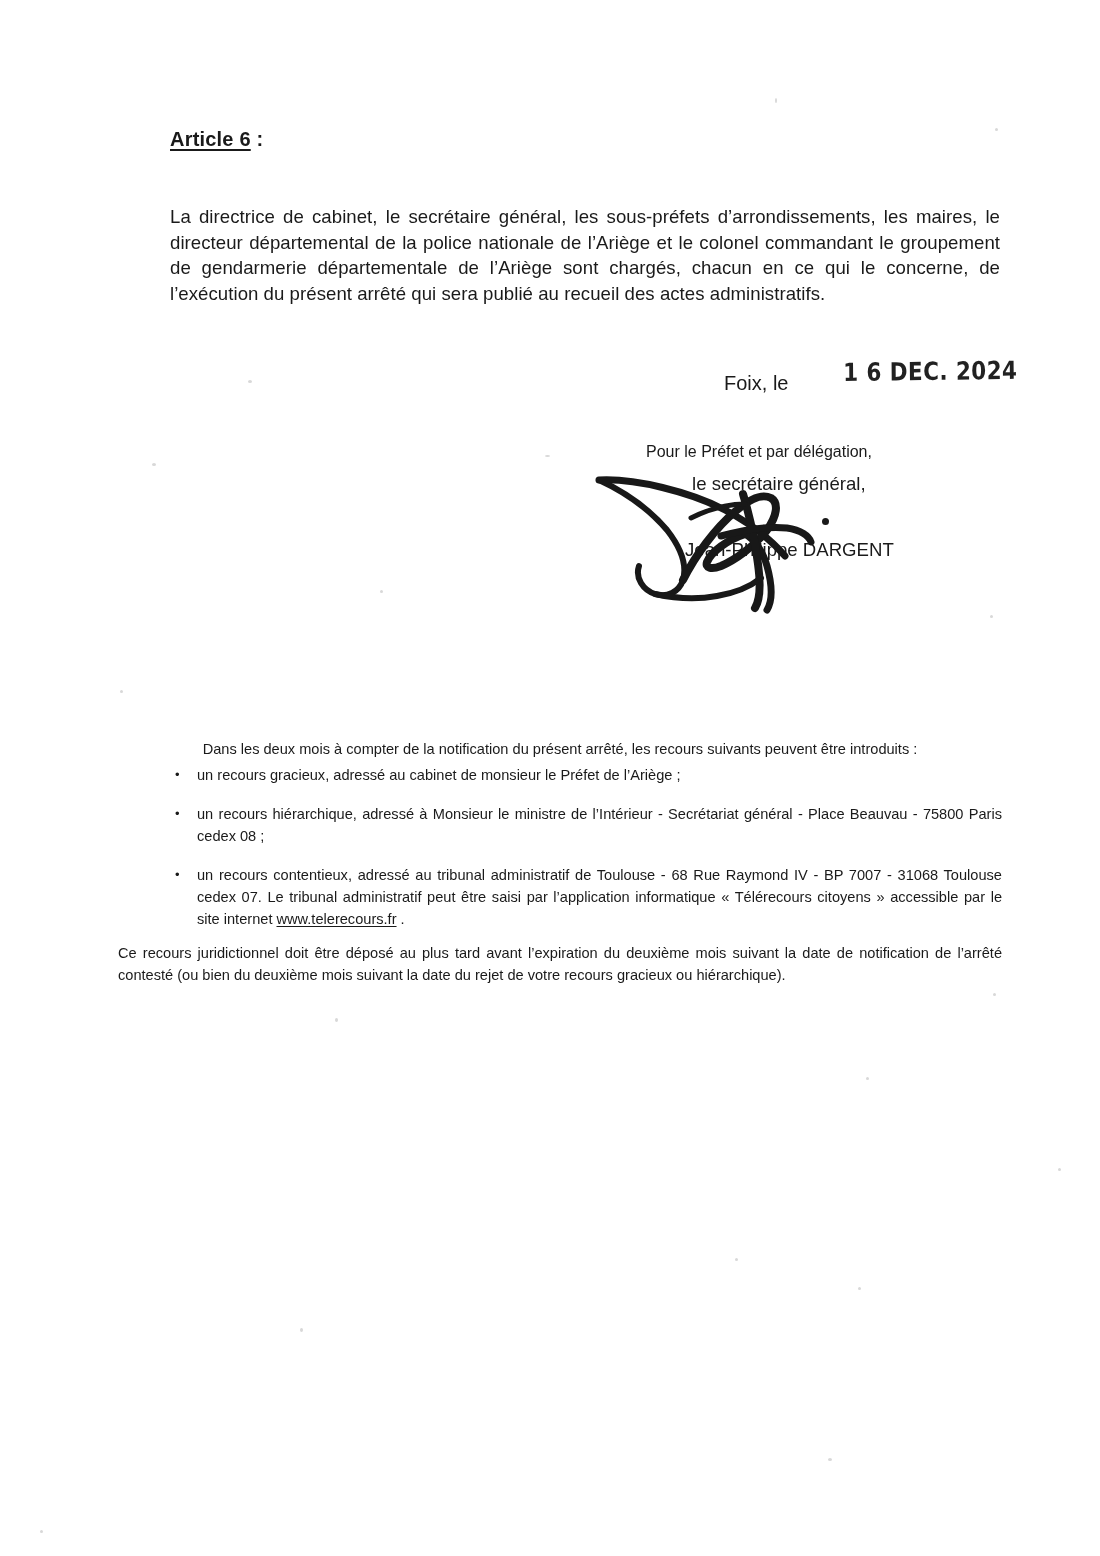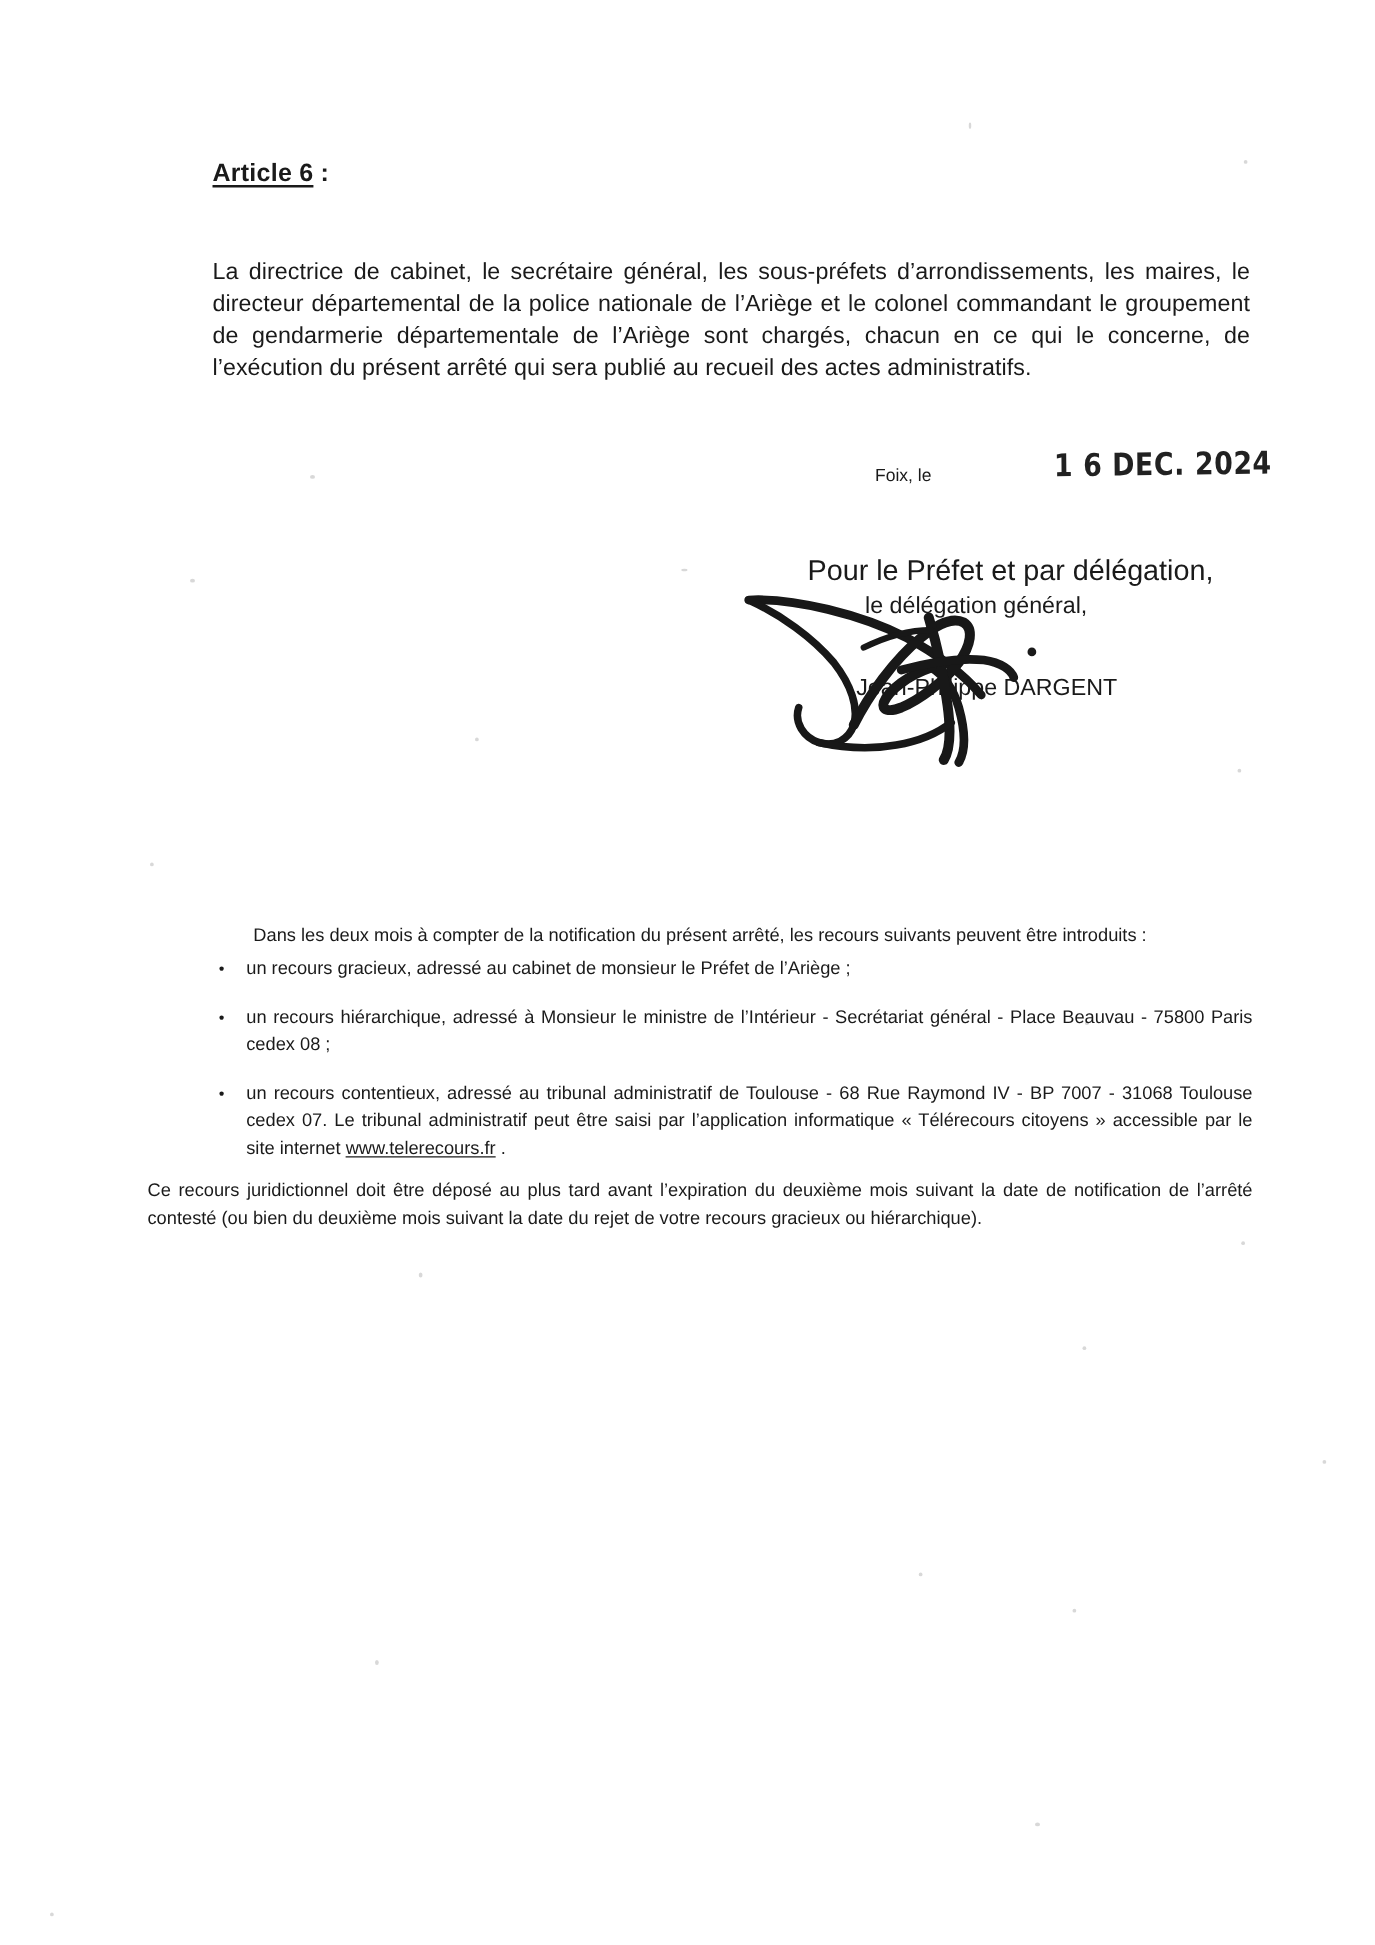--- a/index.html
+++ b/index.html
@@ -45,23 +45,23 @@
     line-height: 25.5px;
     text-align: justify;
     text-justify: inter-word;
     letter-spacing: 0.05px;
     margin-top: 24px;
   }
 
   
   .date-line {
     position: absolute;
-    left: 700px;
+    left: 724px;
     top: 372px;
-    font-size: 14px;
+    font-size: 20px;
     white-space: nowrap;
   }
   .date-stamp {
     position: absolute;
     left: 843px;
     top: 358px;
     font-family: "DejaVu Sans", sans-serif;
     font-size: 25px;
     font-weight: bold;
     letter-spacing: 0.5px;
@@ -76,21 +76,21 @@
   .sig-block {
     position: absolute;
     left: 600px;
     top: 443px;
     width: 400px;
   }
   .sig-line1 {
     position: absolute;
     left: 46px;
     top: 0px;
-    font-size: 23px;
+    font-size: 16px;
     white-space: nowrap;
   }
   .sig-line2 {
     position: absolute;
     left: 92px;
     top: 30px;
     font-size: 18.6px;
     white-space: nowrap;
   }
   .sig-name {
@@ -201,21 +201,21 @@
     <span class="label">Article 6</span><span class="colon"> :</span>
   </div>
 
   <p class="body-paragraph">La directrice de cabinet, le secrétaire général, les sous-préfets d’arrondissements, les maires, le directeur départemental de la police nationale de l’Ariège et le colonel commandant le groupement de gendarmerie départementale de l’Ariège sont chargés, chacun en ce qui le concerne, de l’exécution du présent arrêté qui sera publié au recueil des actes administratifs.</p>
 
   <div class="date-line">Foix, le</div>
   <div class="date-stamp">1 6 DEC. 2024</div>
 
   <div class="sig-block">
     <div class="sig-line1">Pour le Préfet et par délégation,</div>
-    <div class="sig-line2">le délégation général,</div>
+    <div class="sig-line2">le secrétaire général,</div>
     <div class="sig-name">Jean-Philippe DARGENT</div>
   </div>
 
   <svg class="signature-mark" viewBox="0 0 280 170">
     <g fill="none" stroke="#181818" stroke-linecap="round" stroke-linejoin="round">
       <path d="M4 32 C 40 30, 95 44, 130 62 C 160 78, 178 94, 190 108" stroke-width="7"></path>
       <path d="M4 32 C 30 44, 55 62, 72 82 C 86 100, 92 118, 88 132 C 84 144, 72 150, 60 146 C 48 142, 40 130, 44 118" stroke-width="6"></path>
       <path d="M88 132 C 100 108, 120 80, 142 62 C 156 50, 168 46, 176 50 C 184 55, 182 68, 172 82 C 160 98, 140 112, 126 118 C 116 122, 110 120, 112 114 C 116 104, 132 92, 150 86" stroke-width="8"></path>
       <path d="M150 86 C 160 92, 168 104, 172 118 C 177 136, 178 152, 172 162" stroke-width="7"></path>
       <path d="M148 46 C 154 66, 160 92, 163 116 C 166 138, 165 152, 160 160" stroke-width="8"></path>

